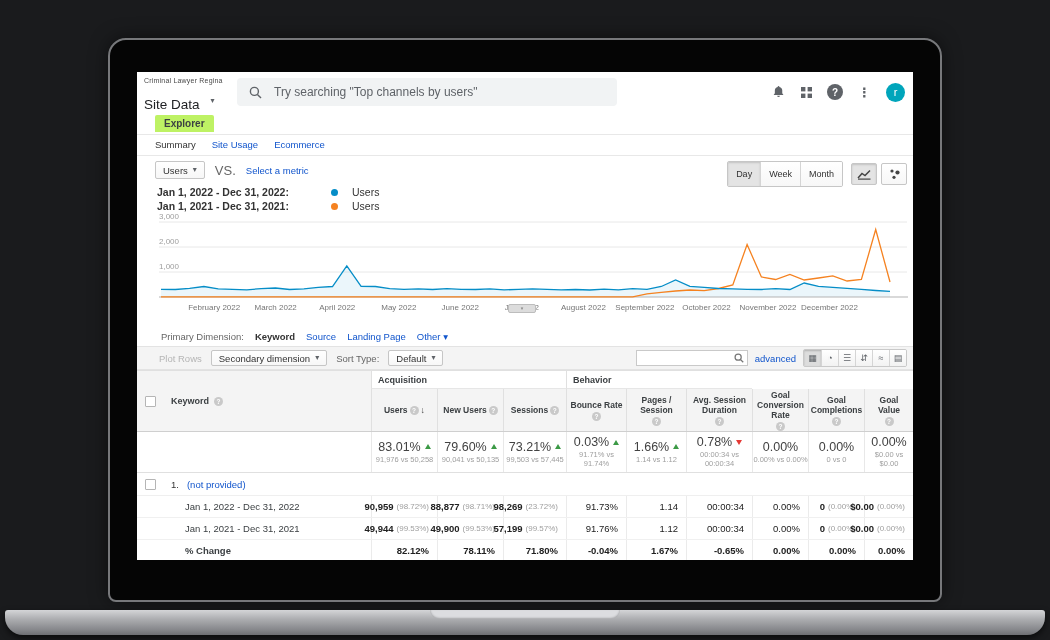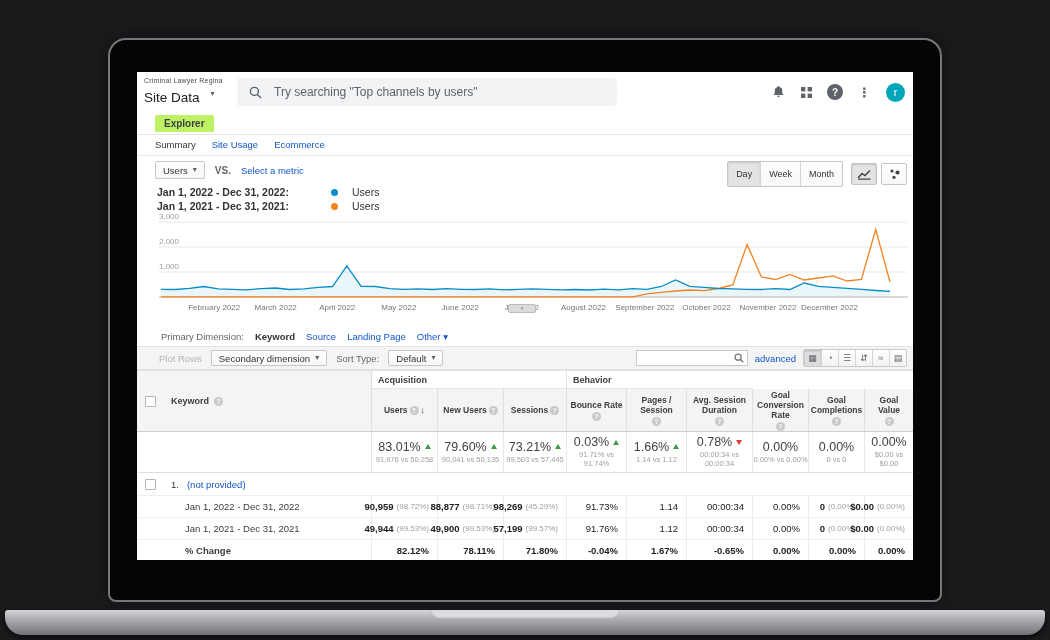--- a/index.html
+++ b/index.html
@@ -12,21 +12,21 @@
     overflow:hidden;font-size:10px;color:#333;}
   .laptop-base{position:absolute;left:5px;top:610px;width:1040px;height:25px;
     background:linear-gradient(180deg,#d4d5d7 0%,#aeafb2 35%,#85868a 80%,#6e6f73 100%);
     border-radius:3px 3px 18px 18px;box-shadow:0 3px 6px rgba(0,0,0,.6);}
   .base-notch{position:absolute;left:50%;top:0;transform:translateX(-50%);width:190px;height:9px;
     background:#dcdde0;border-radius:0 0 10px 10px;box-shadow:inset 0 -1px 2px rgba(0,0,0,.25);}
   
   .ga-header{position:absolute;left:0;top:0;width:776px;height:40px;border-bottom:1px solid #ededed;background:#fff;}
   .brand{position:absolute;left:7px;top:5px;}
   .brand-small{font-size:7px;color:#4a4a4a;letter-spacing:.2px;}
-  .brand-title{font-size:13.5px;color:#202124;margin-top:6px;display:flex;align-items:flex-start;gap:11px;}
+  .brand-title{font-size:13.5px;color:#202124;margin-top:13px;display:flex;align-items:flex-start;gap:11px;}
   .caret{font-size:8px;color:#5f6368;line-height:1;}
   .gsearch{position:absolute;left:100px;top:6px;width:380px;height:28px;background:#f1f3f4;border-radius:4px;
     display:flex;align-items:center;gap:10px;padding:0 12px;box-sizing:border-box;}
   .gsearch input{border:0;background:transparent;outline:none;flex:1;font-size:12px;color:#5f6368;
     font-family:"Liberation Sans","DejaVu Sans",sans-serif;}
   .gsearch input::placeholder{color:#5f6368;opacity:1;}
   .hdr-icons{position:absolute;right:8px;top:0;height:40px;display:flex;align-items:center;gap:15px;}
   .help-circle{width:16px;height:16px;border-radius:50%;background:#5f6368;color:#fff;font-size:10px;
     font-weight:bold;display:flex;align-items:center;justify-content:center;}
   .overflow{font-size:13px;color:#5f6368;font-weight:bold;}
@@ -38,21 +38,21 @@
     background:#bef264;padding:3px 9px;border-radius:2px 2px 0 0;}
   .subnav{position:absolute;left:0;top:62px;width:776px;height:22px;border-bottom:1px solid #e8e8e8;
     display:flex;align-items:center;gap:16px;padding-left:18px;box-sizing:border-box;font-size:9.5px;}
   .link{color:#15c;cursor:pointer;}
   .subnav .active{color:#333;}
   
   .metric-row{position:absolute;left:0;top:84px;width:776px;height:28px;display:flex;align-items:center;
     gap:10px;padding-left:18px;box-sizing:border-box;}
   .btn{display:inline-flex;align-items:center;gap:5px;height:18px;padding:0 7px;border:1px solid #c6c6c6;
     border-radius:2px;background:linear-gradient(#fff,#f7f7f7);font-size:9.5px;color:#333;box-sizing:border-box;}
-  .vs{font-size:10px;color:#666;font-weight:bold;}
+  .vs{font-size:13px;color:#666;}
   .metric-right{position:absolute;right:6px;top:5px;display:flex;gap:8px;align-items:center;}
   .seg{display:flex;border:1px solid #c6c6c6;border-radius:2px;overflow:hidden;}
   .seg-btn{height:18px;display:flex;align-items:center;padding:12px 8px;font-size:9px;color:#333;
     background:linear-gradient(#fff,#f7f7f7);border-left:1px solid #d5d5d5;box-sizing:border-box;}
   .seg-btn:first-child{border-left:0;}
   .seg-btn.active{background:#e4e4e4;box-shadow:inset 0 1px 2px rgba(0,0,0,.15);}
   .icon-btn{width:24px;height:20px;display:flex;align-items:center;justify-content:center;
     border:1px solid #c6c6c6;border-radius:2px;background:linear-gradient(#fff,#f7f7f7);}
   .icon-btn.active{background:#e4e4e4;box-shadow:inset 0 1px 2px rgba(0,0,0,.15);}
   
@@ -417,21 +417,21 @@
               <div class="vcell" style="grid-column: 3;">
                 <span class="vmain b">90,959</span>
                 <span class="vsub">(98.72%)</span>
               </div>
               <div class="vcell" style="grid-column: 4;">
                 <span class="vmain b">88,877</span>
                 <span class="vsub">(98.71%)</span>
               </div>
               <div class="vcell" style="grid-column: 5;">
                 <span class="vmain b">98,269</span>
-                <span class="vsub">(45.29%)</span>
+                <span class="vsub">(23.72%)</span>
               </div>
               <div class="vcell" style="grid-column: 6;">
                 <span class="vmain">91.73%</span>
               </div>
               <div class="vcell" style="grid-column: 7;">
                 <span class="vmain">1.14</span>
               </div>
               <div class="vcell" style="grid-column: 8;">
                 <span class="vmain">00:00:34</span>
               </div>

